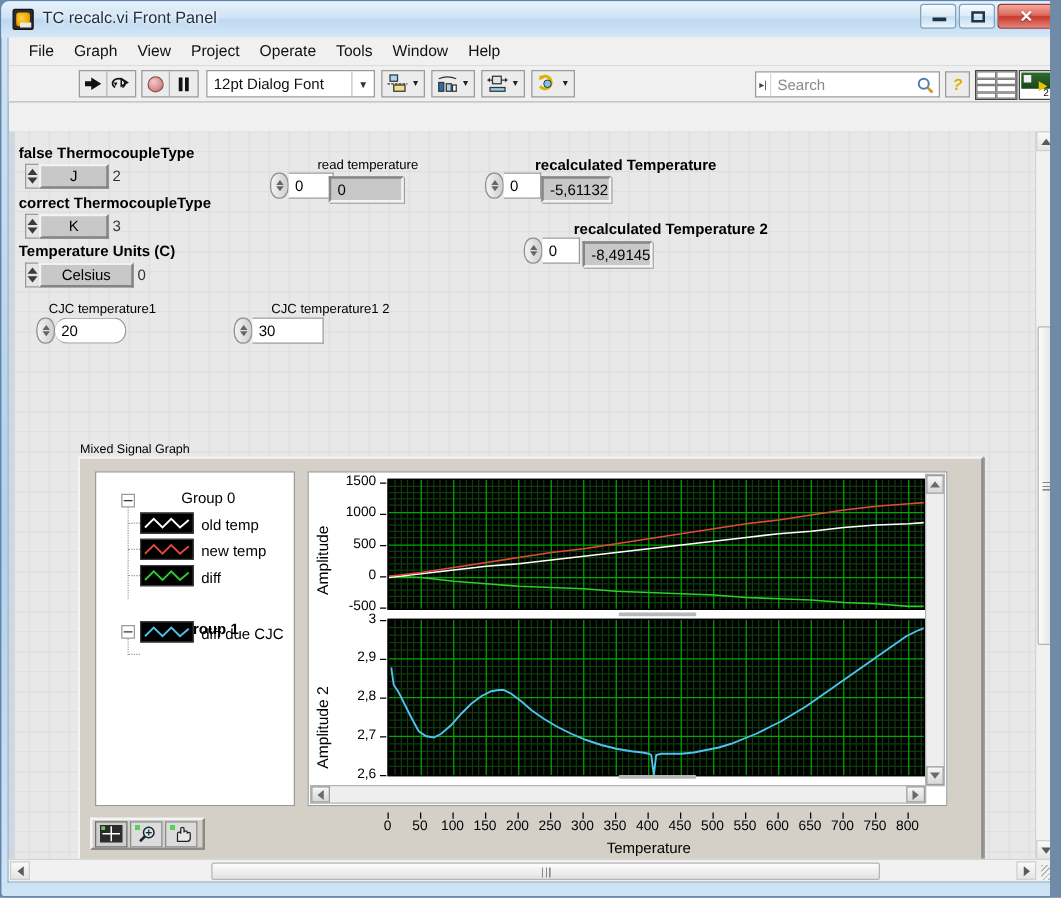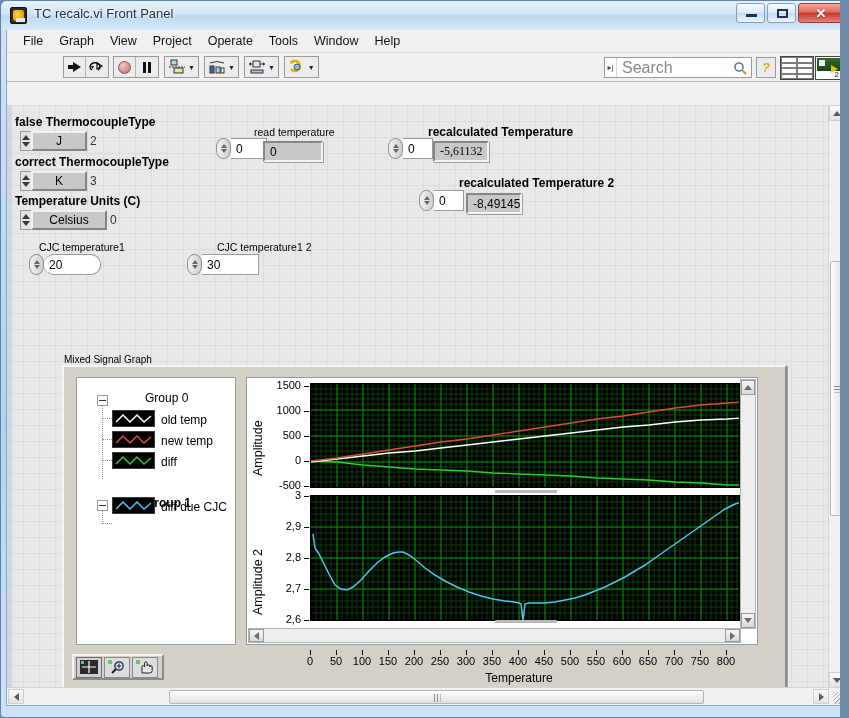--- a/index.html
+++ b/index.html
@@ -149,21 +149,21 @@
   .search-box {
     position: absolute; right: 92px; top: 4px;
     width: 148px; height: 21px; background: #fff;
     border: 1px solid #9a9a9a; display: flex; align-items: center;
   }
   .search-box .pin {
     width: 12px; height: 19px; display: flex; align-items: center;
     justify-content: center; font-size: 8px; color: #444;
     border-right: 1px solid #dadada;
   }
-  .search-box .txt { flex: 1; font-size: 16px; color: #888; padding-left: 5px; }
+  .search-box .txt { flex: 1; font-size: 12px; color: #888; padding-left: 5px; }
   .search-box .mag { width: 22px; display:flex; align-items:center; justify-content:center; }
   .help-btn {
     position: absolute; right: 68px; top: 4px;
     width: 20px; height: 21px; border: 1px solid #9a9a9a; background: #ececec;
     display: flex; align-items: center; justify-content: center;
     font-size: 13px; font-weight: bold; color: #d8b400; font-style: italic;
   }
   .conn-pane {
     position: absolute; right: 30px; top: 3px; width: 34px; height: 24px;
     background: #fff; border: 1px solid #444;
@@ -490,20 +490,24 @@
             <span class="stop-ico"></span>
           </div>
           <div class="tb-btn">
             <span class="pause-ico">
                 <i></i>
                 <i></i>
               </span>
           </div>
         </div>
 
+        <div class="font-combo">
+          <span>12pt Dialog Font</span>
+          <span class="caret">▼</span>
+        </div>
 
         <div class="tb-dd">
           <svg class="ico-svg" width="18" height="16" viewBox="0 0 18 16">
             <rect x="3" y="1" width="6" height="5" fill="#a8d8ef" stroke="#333"></rect>
             <rect x="6" y="9" width="9" height="5" fill="#f0e08a" stroke="#333"></rect>
             <path d="M1 8 h16" stroke="#333" stroke-dasharray="2 1"></path>
           </svg>
           <span class="caret">▼</span>
         </div>
         <div class="tb-dd">
@@ -610,21 +614,21 @@
           <div class="num-ind" style="left:256px; top:36px; width:60px;">0</div>
 
           <div class="lbl-bold" style="left:421px; top:20px;">recalculated Temperature</div>
           <div class="num-ctl" style="left:381px; top:33px;">
             <div class="rspin">
                 <i class="up"></i>
                 <i class="dn"></i>
               </div>
             <div class="num-field" style="width:30px;">0</div>
           </div>
-          <div class="num-ind" style="left:426px; top:36px; width:56px;font-family:Liberation Serif, serif;">-5,61132</div>
+          <div class="num-ind" style="left:426px; top:36px; width:56px;">-5,61132</div>
 
           <div class="lbl-bold" style="left:452px; top:71px;">recalculated Temperature 2</div>
           <div class="num-ctl" style="left:412px; top:85px;">
             <div class="rspin">
                 <i class="up"></i>
                 <i class="dn"></i>
               </div>
             <div class="num-field" style="width:30px;">0</div>
           </div>
           <div class="num-ind" style="left:459px; top:88px; width:56px;">-8,49145</div>

